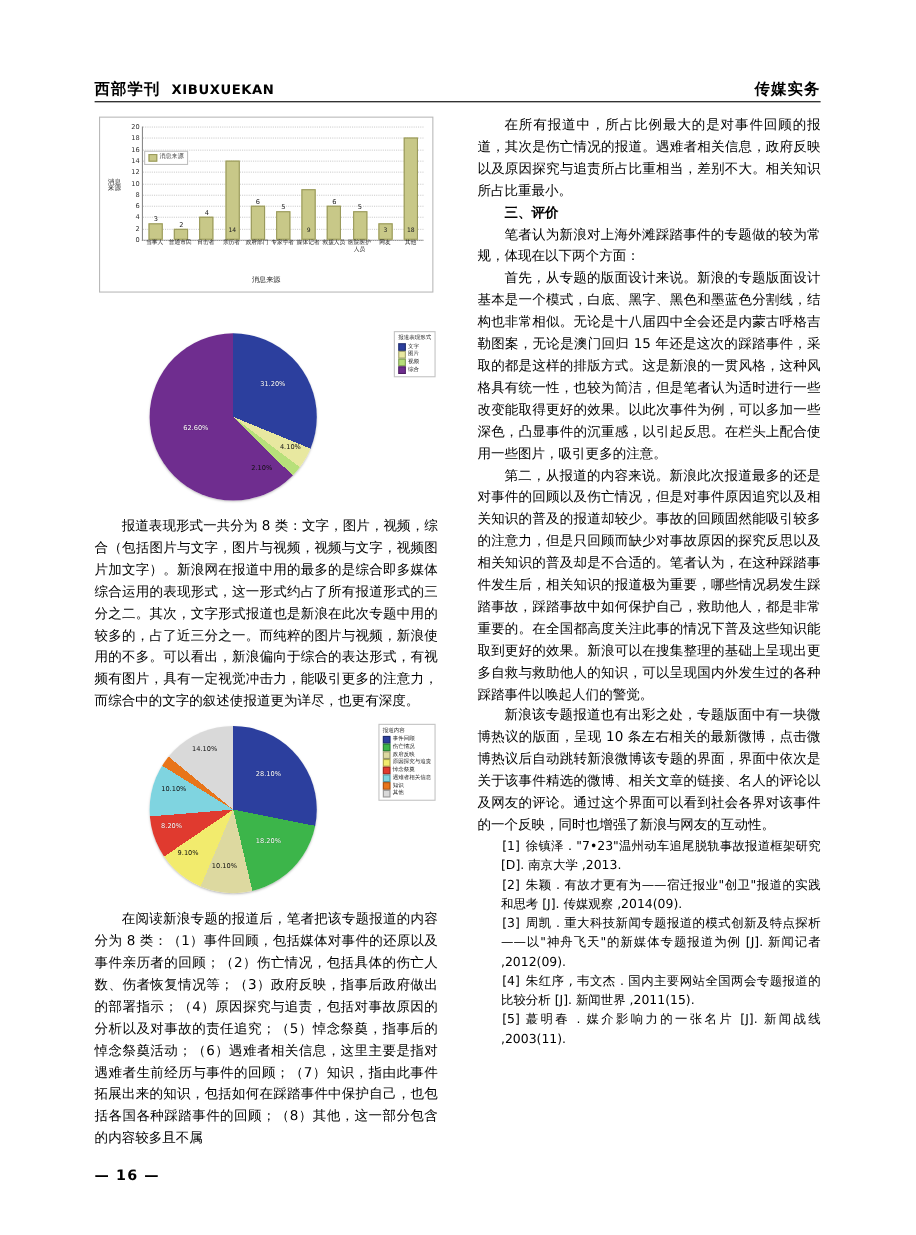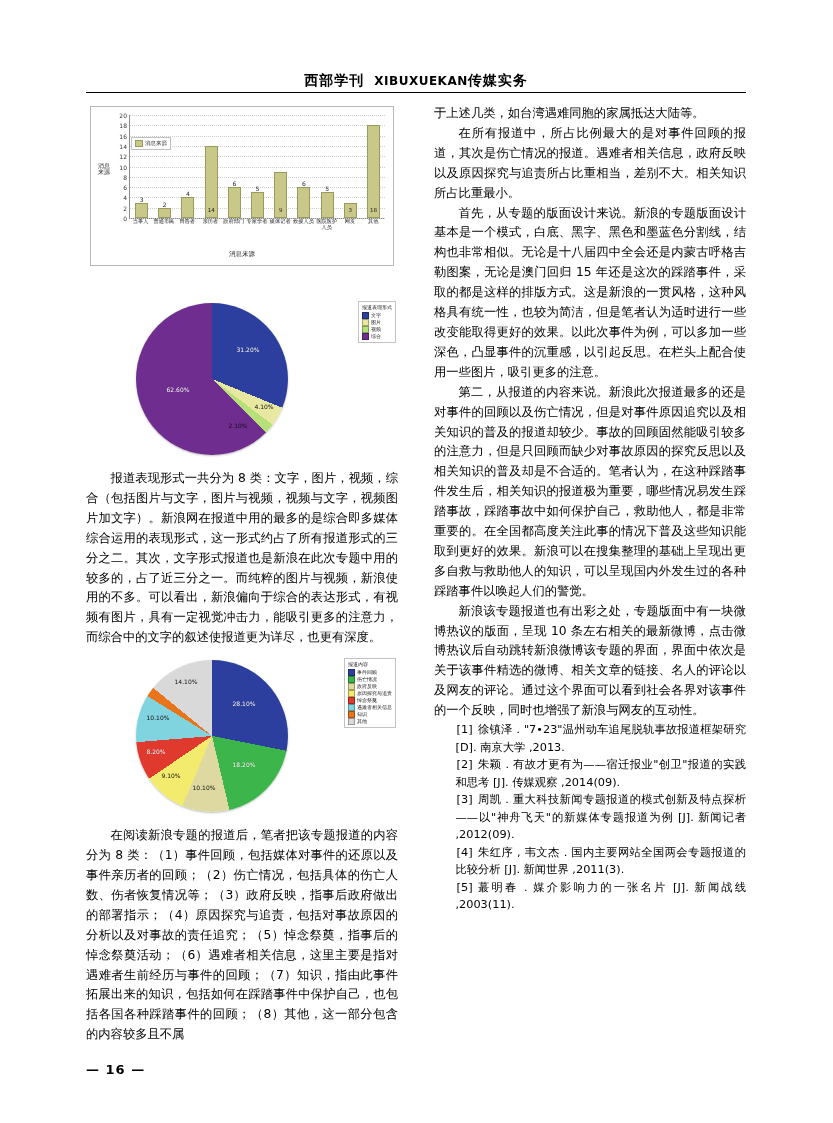--- a/index.html
+++ b/index.html
@@ -21,21 +21,21 @@
     box-sizing: border-box;
     padding: 0;
   }
   
   .header {
     position: absolute;
     left: 86px;
     top: 72px;
     width: 660px;
     display: flex;
-    justify-content: center;
+    justify-content: space-between;
     align-items: baseline;
     font-size: 13px;
   }
   .header-left {
     font-weight: bold;
   }
   .header-left .cn {
     font-size: 14px;
     letter-spacing: 1px;
   }
@@ -527,42 +527,43 @@
               <span>其他</span>
             </div>
         </div>
       </div>
     </div>
 
     <p>在阅读新浪专题的报道后，笔者把该专题报道的内容分为 8 类：（1）事件回顾，包括媒体对事件的还原以及事件亲历者的回顾；（2）伤亡情况，包括具体的伤亡人数、伤者恢复情况等；（3）政府反映，指事后政府做出的部署指示；（4）原因探究与追责，包括对事故原因的分析以及对事故的责任追究；（5）悼念祭奠，指事后的悼念祭奠活动；（6）遇难者相关信息，这里主要是指对遇难者生前经历与事件的回顾；（7）知识，指由此事件拓展出来的知识，包括如何在踩踏事件中保护自己，也包括各国各种踩踏事件的回顾；（8）其他，这一部分包含的内容较多且不属</p>
   </div>
 
   <div class="col col-right">
-    <p class="noindent">于上述几类，如台湾遇难同胞的家属抵达大陆等。</p>
     <p>在所有报道中，所占比例最大的是对事件回顾的报道，其次是伤亡情况的报道。遇难者相关信息，政府反映以及原因探究与追责所占比重相当，差别不大。相关知识所占比重最小。</p>
+    <p class="sec-title">三、评价</p>
+    <p>笔者认为新浪对上海外滩踩踏事件的专题做的较为常规，体现在以下两个方面：</p>
     <p>首先，从专题的版面设计来说。新浪的专题版面设计基本是一个模式，白底、黑字、黑色和墨蓝色分割线，结构也非常相似。无论是十八届四中全会还是内蒙古呼格吉勒图案，无论是澳门回归 15 年还是这次的踩踏事件，采取的都是这样的排版方式。这是新浪的一贯风格，这种风格具有统一性，也较为简洁，但是笔者认为适时进行一些改变能取得更好的效果。以此次事件为例，可以多加一些深色，凸显事件的沉重感，以引起反思。在栏头上配合使用一些图片，吸引更多的注意。</p>
     <p>第二，从报道的内容来说。新浪此次报道最多的还是对事件的回顾以及伤亡情况，但是对事件原因追究以及相关知识的普及的报道却较少。事故的回顾固然能吸引较多的注意力，但是只回顾而缺少对事故原因的探究反思以及相关知识的普及却是不合适的。笔者认为，在这种踩踏事件发生后，相关知识的报道极为重要，哪些情况易发生踩踏事故，踩踏事故中如何保护自己，救助他人，都是非常重要的。在全国都高度关注此事的情况下普及这些知识能取到更好的效果。新浪可以在搜集整理的基础上呈现出更多自救与救助他人的知识，可以呈现国内外发生过的各种踩踏事件以唤起人们的警觉。</p>
     <p>新浪该专题报道也有出彩之处，专题版面中有一块微博热议的版面，呈现 10 条左右相关的最新微博，点击微博热议后自动跳转新浪微博该专题的界面，界面中依次是关于该事件精选的微博、相关文章的链接、名人的评论以及网友的评论。通过这个界面可以看到社会各界对该事件的一个反映，同时也增强了新浪与网友的互动性。</p>
 
 
     <p class="ref">
       <span class="num">[1]</span>
       <span>徐镇泽．"7•23"温州动车追尾脱轨事故报道框架研究 [D]. 南京大学 ,2013.</span>
     </p>
     <p class="ref">
       <span class="num">[2]</span>
       <span>朱颖 . 有故才更有为——宿迁报业"创卫"报道的实践和思考 [J]. 传媒观察 ,2014(09).</span>
     </p>
     <p class="ref">
       <span class="num">[3]</span>
       <span>周凯 . 重大科技新闻专题报道的模式创新及特点探析——以"神舟飞天"的新媒体专题报道为例 [J]. 新闻记者 ,2012(09).</span>
     </p>
     <p class="ref">
       <span class="num">[4]</span>
-      <span>朱红序 , 韦文杰 . 国内主要网站全国两会专题报道的比较分析 [J]. 新闻世界 ,2011(3).</span>
+      <span>朱红序 , 韦文杰 . 国内主要网站全国两会专题报道的比较分析 [J]. 新闻世界 ,2011(15).</span>
     </p>
     <p class="ref">
       <span class="num">[5]</span>
       <span>蕞明春 . 媒介影响力的一张名片 [J]. 新闻战线 ,2003(11).</span>
     </p>
 
   </div>
 
   <div class="footer">— 16 —</div>
 </div>

